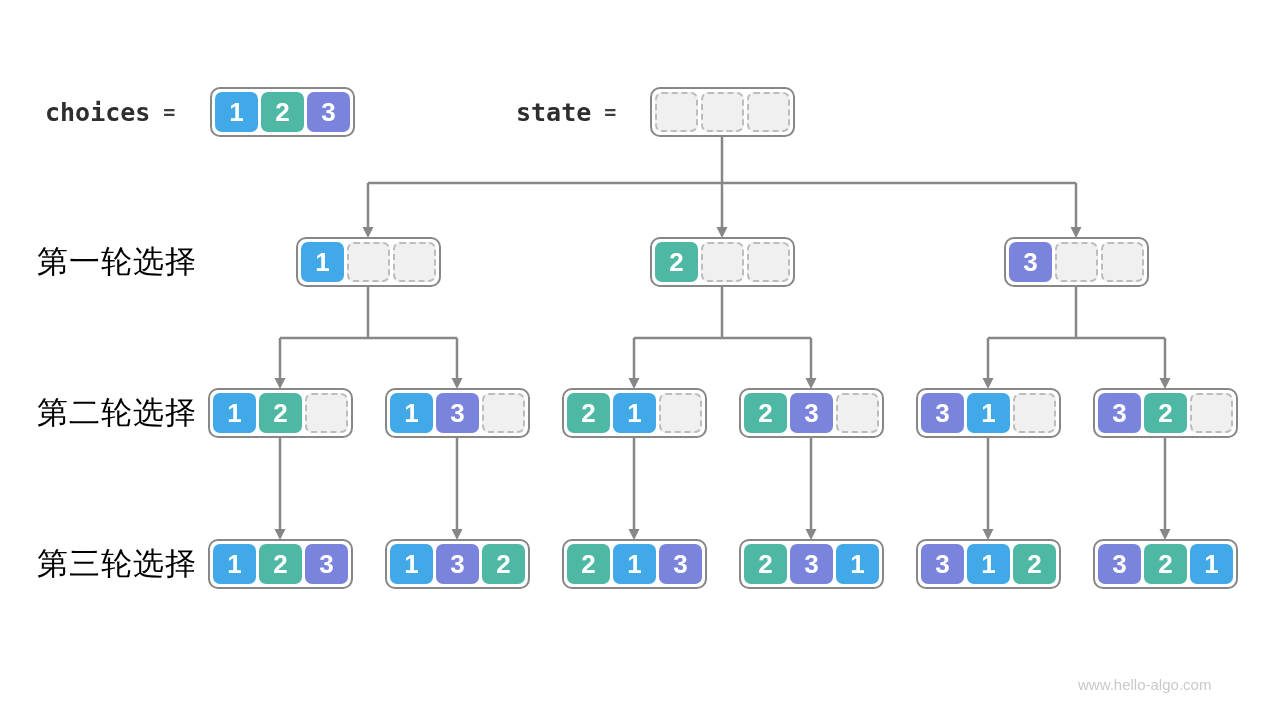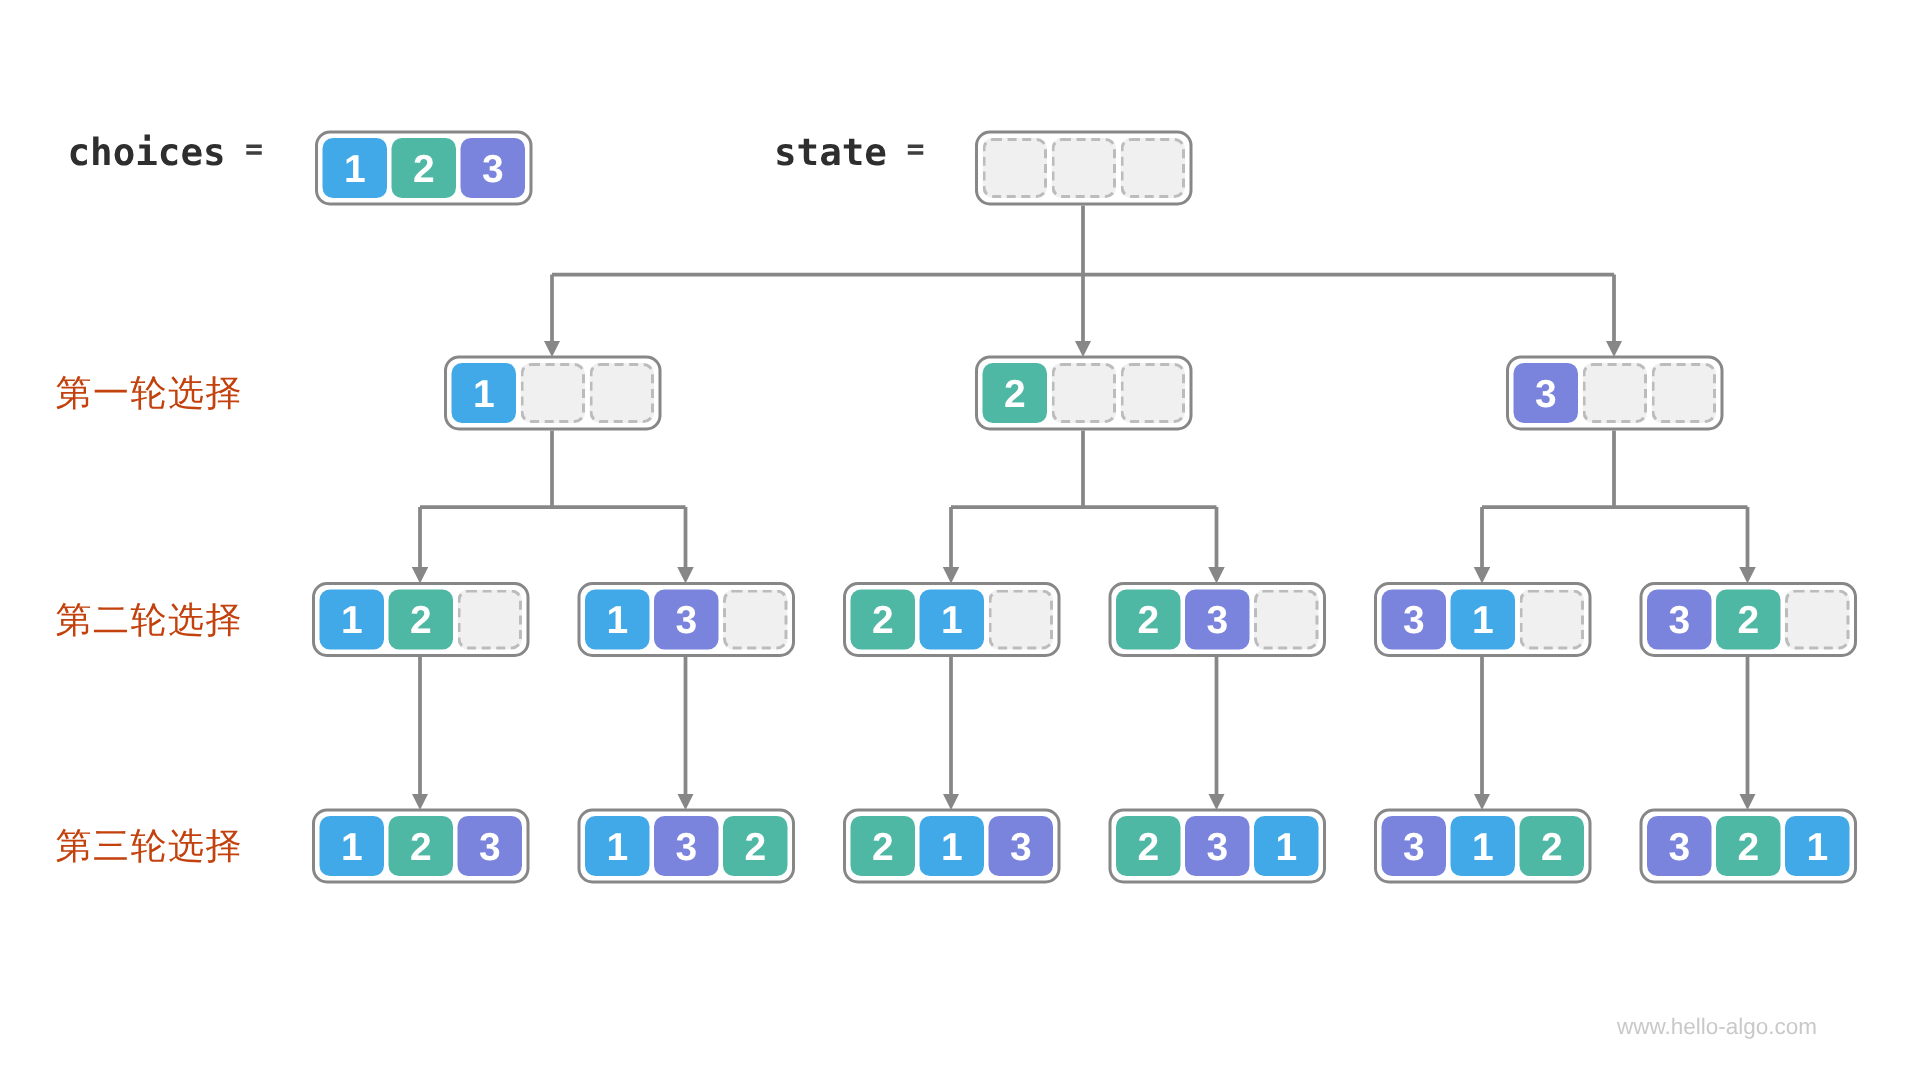--- a/index.html
+++ b/index.html
@@ -6,28 +6,28 @@
   .canvas {
     position: relative;
     width: 1280px; height: 720px;
     background: #ffffff;
     overflow: hidden;
     font-family: "Liberation Sans", "DejaVu Sans", sans-serif;
   }
   #connectors { position: absolute; left: 0; top: 0; width: 1280px; height: 720px; }
   #connectors line { stroke: #878787; stroke-width: 2.5; }
 
-  .expr { position: absolute; height: 50px; display: flex; align-items: flex-start; }
+  .expr { position: absolute; height: 50px; display: flex; align-items: center; }
   .kw { font-family: "DejaVu Sans Mono", monospace; font-weight: 700; font-size: 25px; color: #2e2e2e; }
   .eq { font-family: "DejaVu Sans Mono", monospace; font-weight: 700; font-size: 20px; color: #3e3e3e; margin-left: 13px; }
 
   .row-label {
     position: absolute; left: 37px; height: 32px;
     display: flex; align-items: center;
-    font-size: 24px; font-weight: 500; color: #c2410c;
+    font-size: 31px; font-weight: 500; color: #000000;
     letter-spacing: 1px;
   }
 
   .box {
     position: absolute; width: 145px; height: 50px;
     box-sizing: border-box;
     background: #ffffff;
     border: 2px solid #878787;
     border-radius: 10px;
     padding: 3px;

